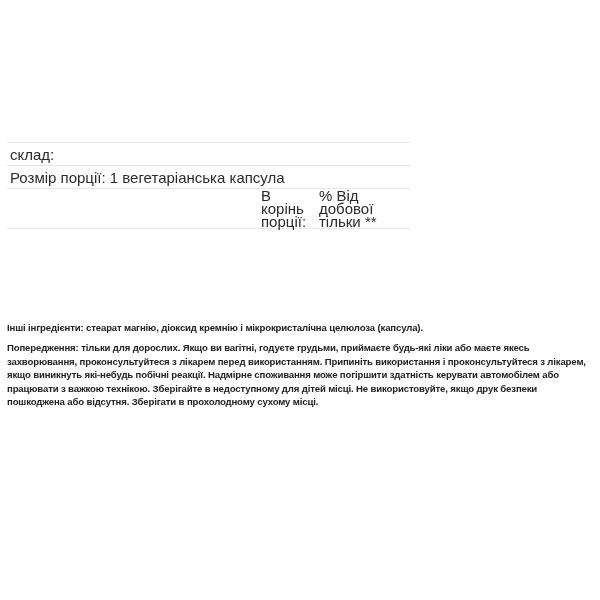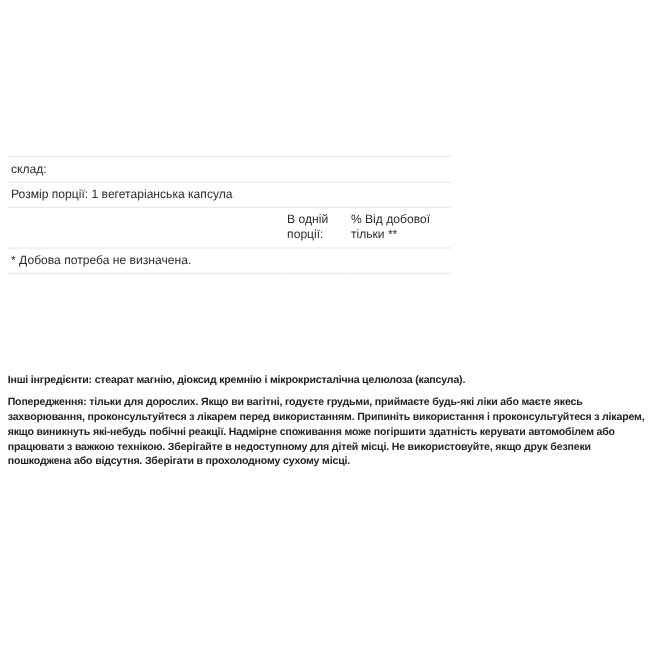--- a/index.html
+++ b/index.html
@@ -1,45 +1,42 @@
 <!DOCTYPE html>
 <html><head>
 <meta charset="utf-8">
 <style>
   html, body { margin: 0; padding: 0; background: #ffffff; }
   body { width: 600px; height: 600px; position: relative; overflow: hidden; font-family: "Liberation Sans", sans-serif; }
-  .facts { position: absolute; left: 7px; top: 142px; width: 403px; border-collapse: collapse; font-size: 11px; color: #2b2b2b; }
+  .facts { position: absolute; left: 7px; top: 142px; width: 403px; border-collapse: collapse; font-size: 15px; color: #2b2b2b; }
   .facts td { border-top: 1px solid #e6e6e6; padding: 0 3px; vertical-align: middle; line-height: 13px; }
   .facts tr:last-child td { border-bottom: 1px solid #e6e6e6; }
   .row-single td { height: 22px; }
   .row-head td { height: 36px; }
   .row-item td { height: 36px; }
   .c1 { width: 245px; }
   .c2 { width: 52px; }
-  .notes { position: absolute; left: 7px; top: 339px; width: 590px; font-family: "Liberation Sans", sans-serif; font-weight: bold; font-size: 9.6px; line-height: 13.4px; color: #222222; letter-spacing: -0.15px; }
+  .notes { position: absolute; left: 7px; top: 321px; width: 590px; font-family: "Liberation Sans", sans-serif; font-weight: bold; font-size: 9.6px; line-height: 13.4px; color: #222222; letter-spacing: -0.15px; }
   .notes p { margin: 0 0 7px 0; }
 </style>
 </head>
 <body>
 
 <table class="facts">
   <tbody>
       <tr class="row-single">
     <td colspan="3">склад:</td>
   </tr>
   <tr class="row-single">
     <td colspan="3">Розмір порції: 1 вегетаріанська капсула</td>
   </tr>
   <tr class="row-head">
     <td class="c1"></td>
-    <td class="c2">В одній порції:</td>
+    <td class="c2">В корінь порції:</td>
     <td>% Від добової тільки **</td>
-  </tr>
-  <tr class="row-single">
-    <td colspan="3">* Добова потреба не визначена.</td>
   </tr>
 </tbody>
   </table>
 
 <div class="notes">
   <p>Інші інгредієнти: стеарат магнію, діоксид кремнію і мікрокристалічна целюлоза (капсула).</p>
   <p>Попередження: тільки для дорослих. Якщо ви вагітні, годуєте грудьми, приймаєте будь-які ліки або маєте якесь захворювання, проконсультуйтеся з лікарем перед використанням. Припиніть використання і проконсультуйтеся з лікарем, якщо виникнуть які-небудь побічні реакції. Надмірне споживання може погіршити здатність керувати автомобілем або працювати з важкою технікою. Зберігайте в недоступному для дітей місці. Не використовуйте, якщо друк безпеки пошкоджена або відсутня. Зберігати в прохолодному сухому місці.</p>
 </div>
 
 </body></html>

